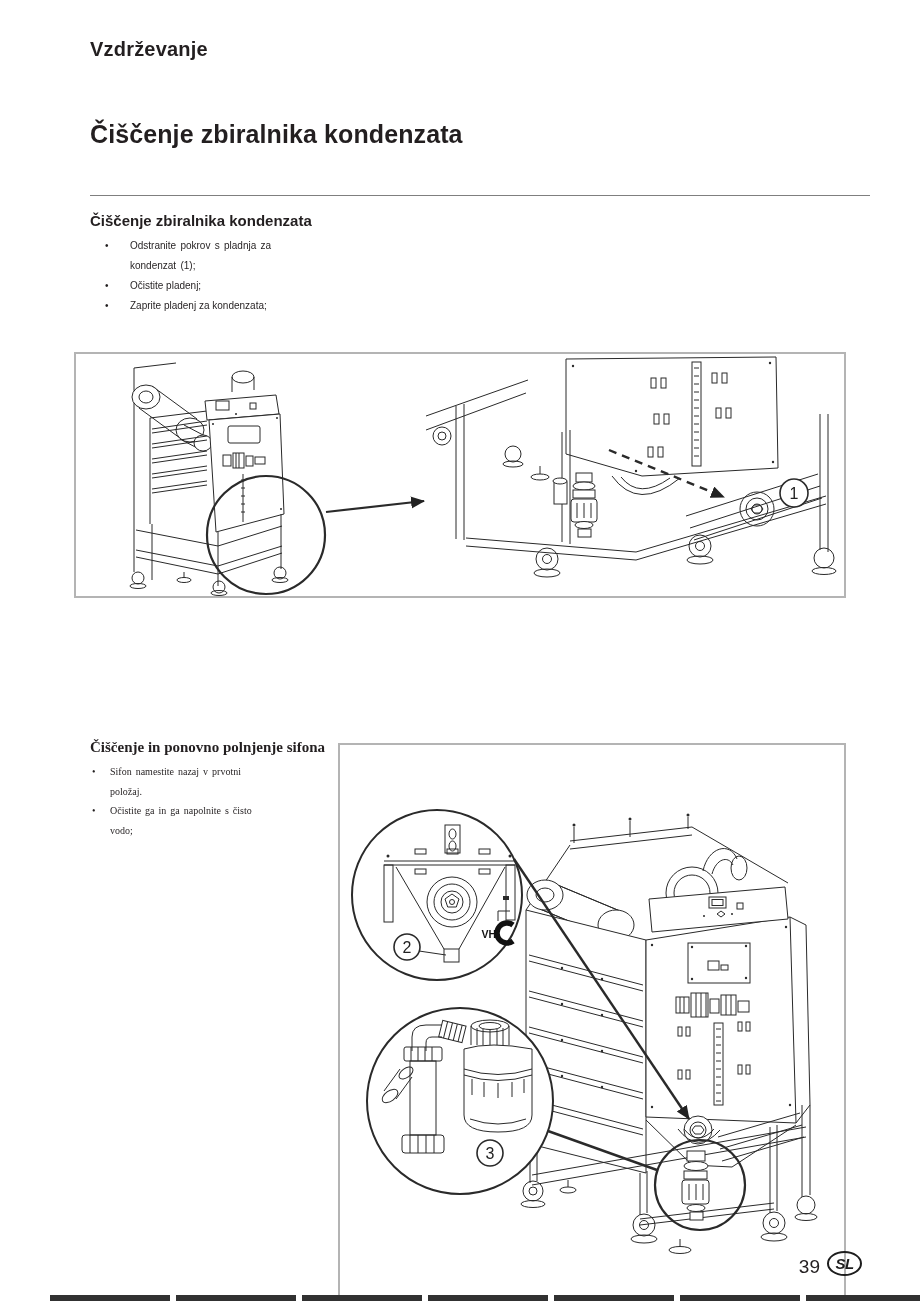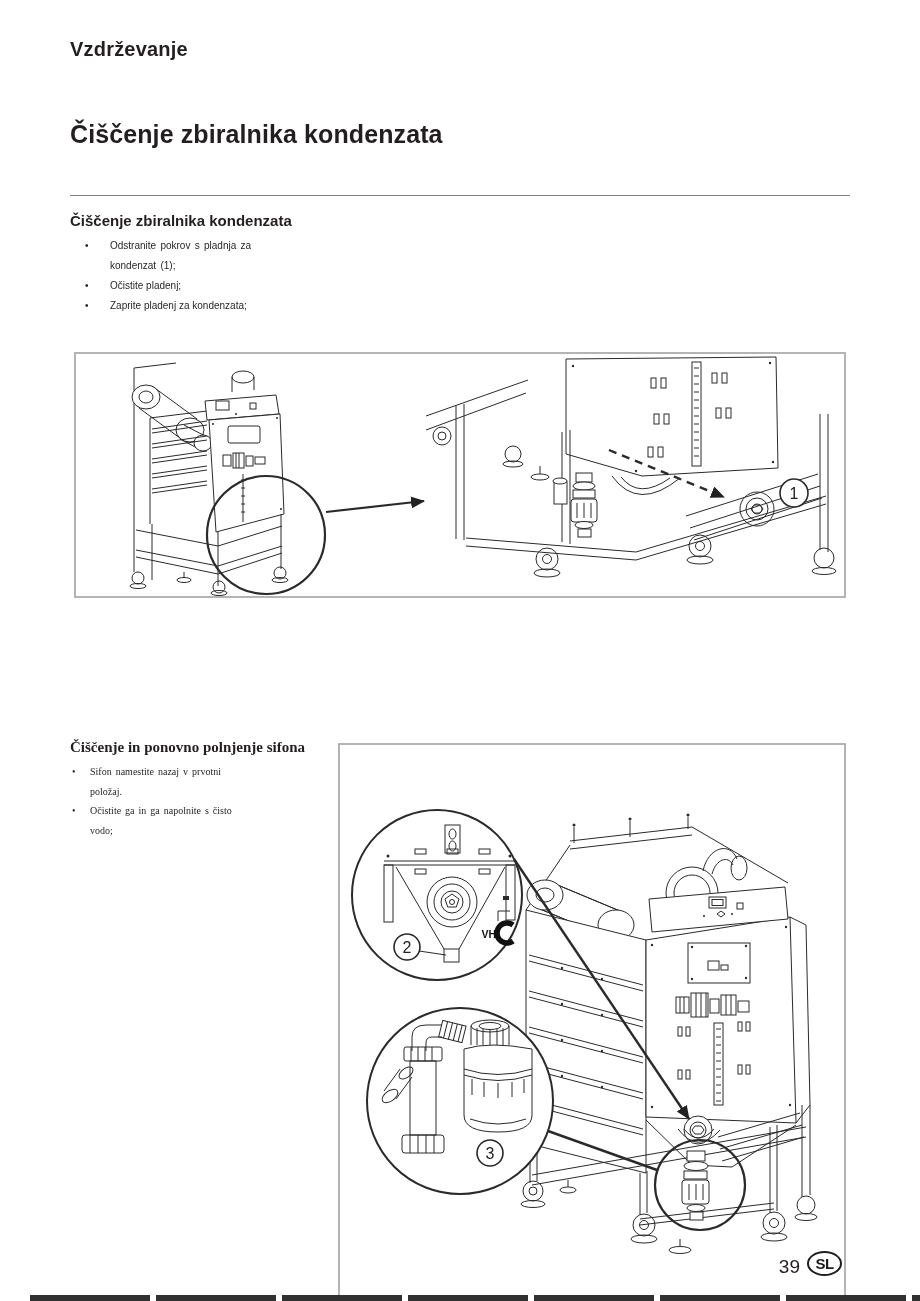--- a/index.html
+++ b/index.html
@@ -1,21 +1,21 @@
 <!DOCTYPE html>
 <html><head>
 <meta charset="utf-8">
 <style>
   * { margin:0; padding:0; box-sizing:border-box; }
   html,body { background:#ffffff; }
   body {
     width:920px; height:1301px; position:relative; overflow:hidden;
     font-family:"Liberation Sans", sans-serif; color:#231f20;
   }
-  .abs { position:absolute; }
+  .abs { position:absolute;margin-left:20px; }
   .chapter { left:70px; top:38px; font-size:20px; font-weight:bold; letter-spacing:.2px; }
   .doc-title { left:70px; top:118px; font-size:25px; font-weight:bold; line-height:33px; letter-spacing:.1px; }
   .rule { left:70px; top:195px; width:780px; height:0; border-top:1.5px solid #7f7f7f; }
   .sect { line-height:20px; }
   .sect h2 { font-size:15px; font-weight:bold; margin-bottom:5px; }
   .sect ul { list-style:none; }
   .sect li { position:relative; font-size:10px; white-space:pre-line; }
   .s1 { left:70px; top:211px; width:280px; }
   .s1 li { padding-left:40px; line-height:20px; }
   .s1 li::before { content:"\2022"; position:absolute; left:15px; }
@@ -25,21 +25,21 @@
   .just { word-spacing:1.5px; }
   .fig { position:absolute; border:2px solid #b4b4b4; background:#fff; }
   .fig svg { display:block; width:100%; height:100%; }
   .fig1 { left:74px; top:352px; width:772px; height:246px; }
   .fig2 { left:338px; top:743px; width:508px; height:563px; }
   .pageno { left:770px; top:1256px; width:30px; text-align:right; font-size:19px; }
   .lang-badge {
     left:807px; top:1251px; width:35px; height:25px;
     border:2.5px solid #1d1d1d; border-radius:50%;
     display:flex; align-items:center; justify-content:center;
-    font-size:15px; font-weight:bold; letter-spacing:-.5px; color:#1d1d1d;
+    font-size:15px; font-weight:bold; letter-spacing:-.5px; color:#1d1d1d;font-style:italic;
   }
   .bottom-strip {
     left:30px; top:1295px; width:890px; height:6px;
     background:repeating-linear-gradient(90deg,#313131 0 120px, rgba(49,49,49,0) 120px 126px);
   }
   svg text { font-family:"Liberation Sans", sans-serif; fill:#222; stroke:none; }
   .callout-num { font-size:16px; text-anchor:middle; }
   .vh-label { font-size:10.5px; font-weight:bold; text-anchor:end; fill:#111; }
 </style>
 </head>

